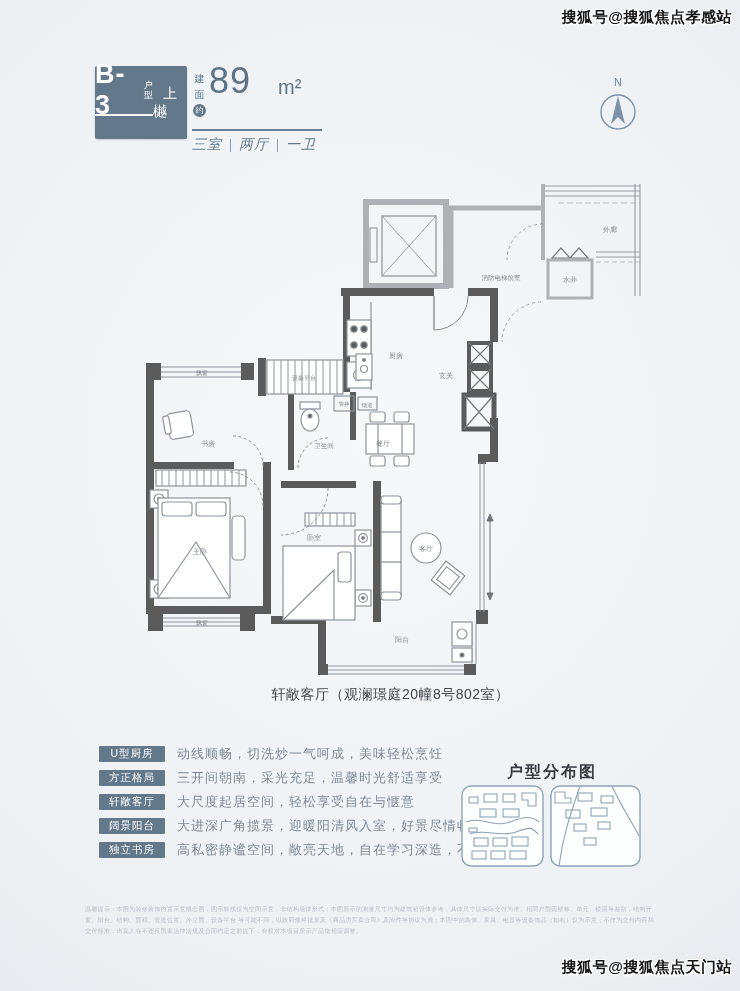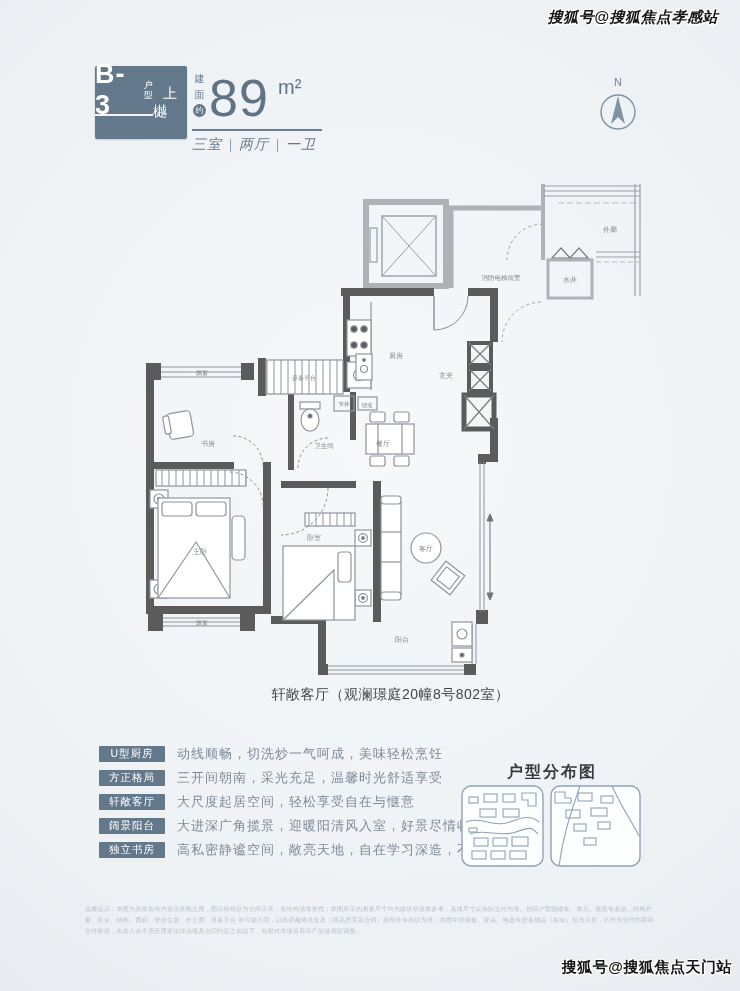--- a/index.html
+++ b/index.html
@@ -19,21 +19,21 @@
   .badge{
     left:95px;top:66px;width:92px;height:73px;background:#64788c;color:#fff;
     border-radius:2px;display:flex;flex-direction:row;box-shadow:0 1px 2px rgba(70,90,110,.25);
   }
   .badge-top{height:48px;display:flex;align-items:center;justify-content:center;gap:4px;border-bottom:2px solid #f2f4f6;}
   .badge-code{font-size:27px;font-weight:bold;letter-spacing:1px;}
   .badge-suffix{font-size:9px;line-height:1.15;width:10px;word-break:break-all;text-align:center;}
   .badge-bottom{flex:1;display:flex;align-items:center;justify-content:center;font-size:14px;letter-spacing:10px;text-indent:10px;}
   .area-prefix{left:193px;top:72px;width:13px;display:flex;flex-direction:column;align-items:center;gap:2px;color:#64788c;font-size:10px;}
   .area-prefix .circ{width:13px;height:13px;border-radius:50%;background:#64788c;color:#fff;font-size:8px;display:flex;align-items:center;justify-content:center;}
-  .area-value{left:209px;top:68px;font-size:52px;color:#5f7387;letter-spacing:1px;}
+  .area-value{left:209px;top:60px;font-size:36px;color:#5f7387;letter-spacing:1px;}
   .area-unit{left:278px;top:76px;font-size:20px;color:#5f7387;}
   .header-rule{left:192px;top:129px;width:130px;height:2px;background:#6b7f93;}
   .layout-line{left:192px;top:136px;display:flex;align-items:center;color:#64788c;font-size:14px;letter-spacing:1px;font-style:italic;}
   .layout-line .sep{display:inline-block;width:1px;height:13px;background:#8ba0b3;margin:0 8px;}
   
   .compass{left:597px;top:76px;width:42px;text-align:center;color:#74889c;}
   .compass .n{font-size:11px;margin-bottom:2px;}
   
   .caption{left:138px;top:686px;width:505px;text-align:center;font-size:14px;color:#41464c;letter-spacing:.5px;}
   
@@ -43,21 +43,21 @@
   .feature-desc{margin-left:12px;font-size:13px;color:#7e8a97;letter-spacing:1px;white-space:nowrap;}
   
   .dist-title{left:460px;top:762px;width:184px;text-align:center;font-size:16px;font-weight:bold;color:#363b41;letter-spacing:2px;font-family:Liberation Mono, monospace;}
   
   .disclaimer{left:85px;top:904px;width:574px;font-size:6px;color:#bac1ca;line-height:1.8;letter-spacing:.3px;}
   svg text{font-family:"Liberation Sans","DejaVu Sans",sans-serif;}
 </style>
 </head>
 <body>
 
-<div class="abs watermark" style="right:22px;top:8px;font-style:italic;">搜狐号@搜狐焦点孝感站</div>
+<div class="abs watermark" style="right:8px;top:8px;">搜狐号@搜狐焦点孝感站</div>
 <div class="abs watermark" style="right:8px;top:958px;">搜狐号@搜狐焦点天门站</div>
 
 <div class="abs badge">
   <div class="badge-top">
     <span class="badge-code">B-3</span>
     <span class="badge-suffix">户型</span>
   </div>
   <div class="badge-bottom">上 樾</div>
 </div>
 

